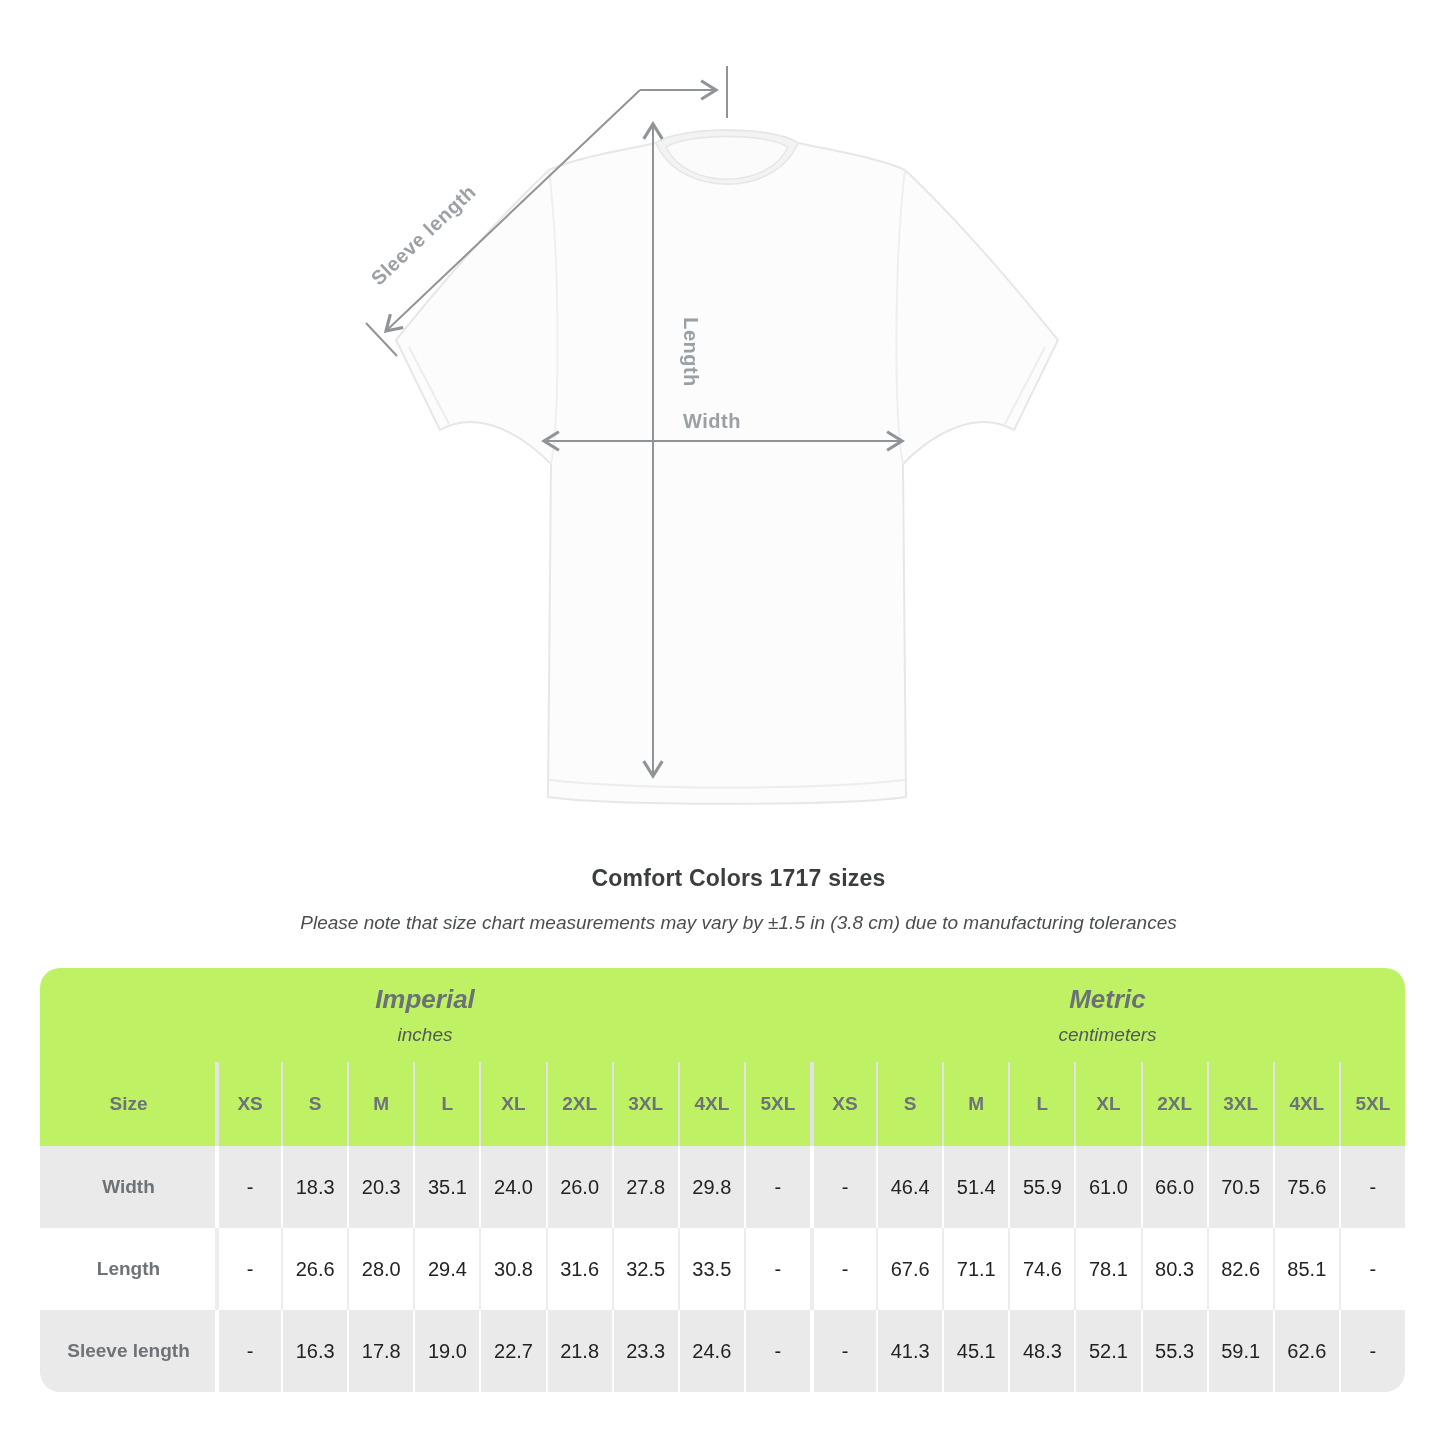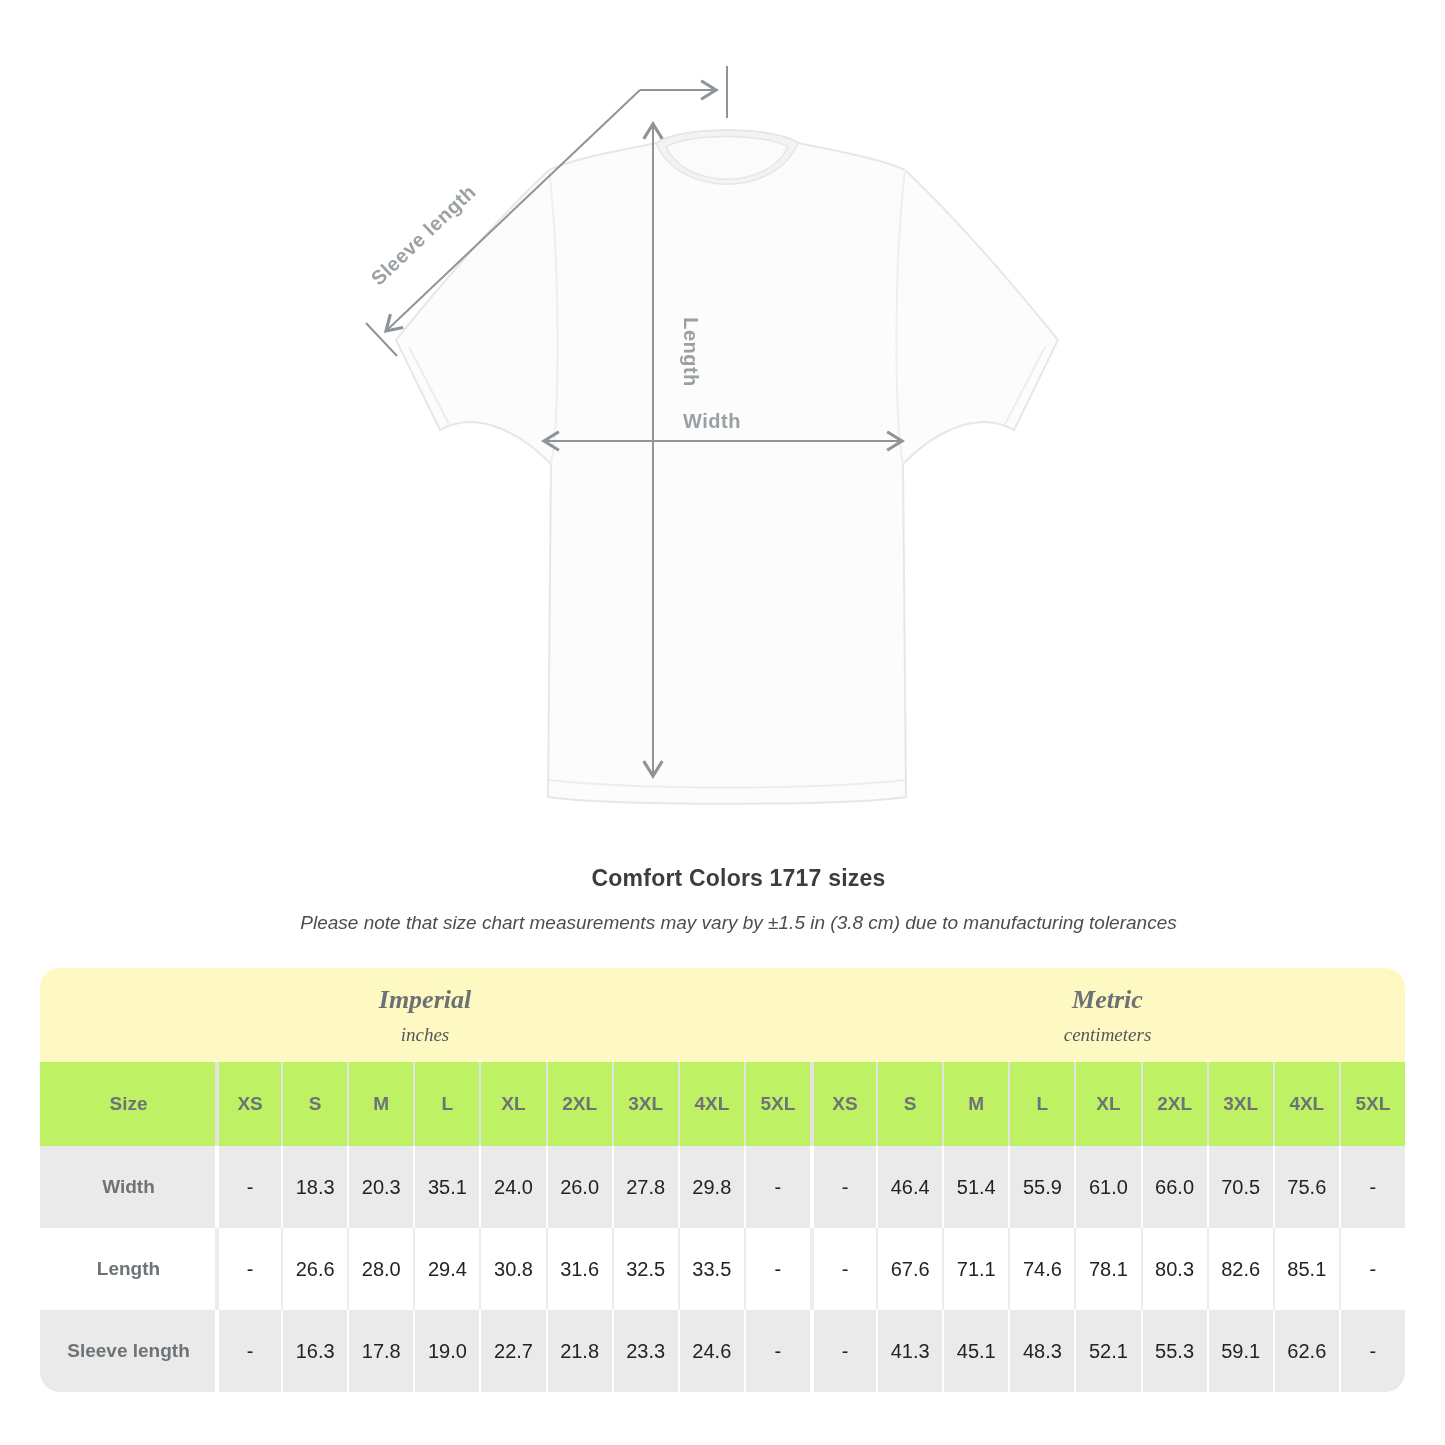--- a/index.html
+++ b/index.html
@@ -24,21 +24,21 @@
     border-radius:20px; overflow:hidden; background:#ffffff;
   }
   table.size-table {
     width:100%; border-collapse:separate; border-spacing:0; table-layout:fixed;
   }
   table.size-table td, table.size-table th {
     padding:0; text-align:center; vertical-align:middle;
     border-left:2px solid transparent;
   }
   tr.row-band { height:94px; }
-  tr.row-band td { background:#fef9c3; border-left:none;font-family:Liberation Serif, serif; }
+  tr.row-band td { background:#bef264; border-left:none; }
   .band-label { font-size:26px; font-weight:bold; font-style:italic; color:#6b7175; }
   .band-sub   { font-size:19px; font-style:italic; color:#54585b; margin-top:9px; }
 
   tr.row-size { height:84px; background:#bef264; }
   tr.row-size th { font-size:19px; font-weight:bold; color:#6d7377; }
   tr.row-size > *:not(:first-child) { border-left-color:#e3e3e3; }
 
   tr.row-data { height:82px; font-size:20px; color:#212324; }
   tr.row-data th { font-size:19px; font-weight:bold; color:#6d7377; }
   tr.row-gray  { background:#eaeaea; }

